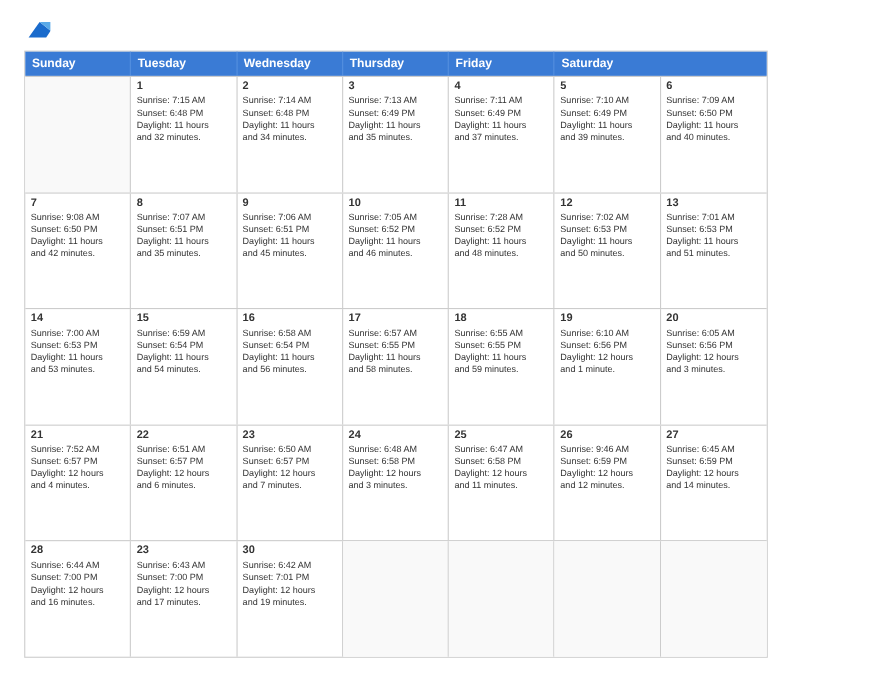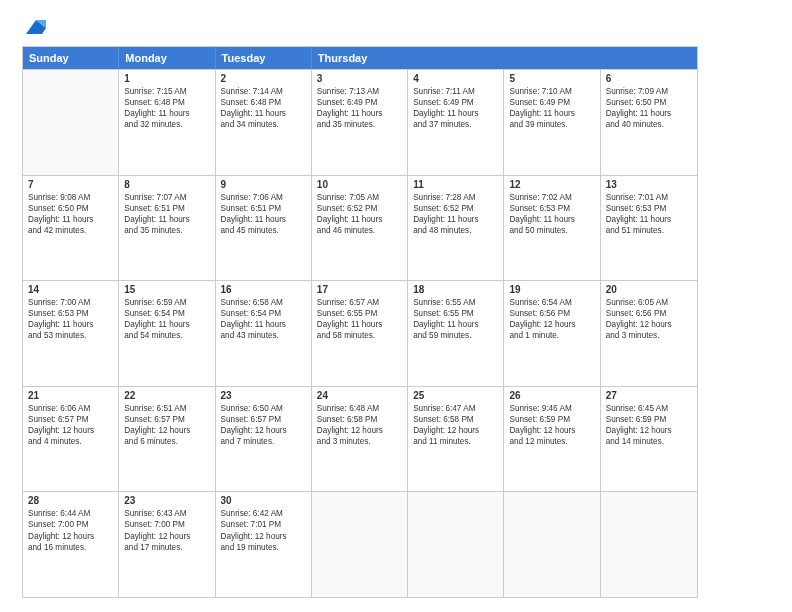--- a/index.html
+++ b/index.html
@@ -130,23 +130,25 @@
     </div>
     <div class="title-area">
       <div class="month-title"></div>
       <div class="subtitle"></div>
     </div>
   </div>
 
   <div class="calendar">
     <div class="cal-header" id="cal-header">
         <div class="cal-header-cell">Sunday</div>
-        <div class="cal-header-cell">Monday</div>
         <div class="cal-header-cell">Tuesday</div>
+        <div class="cal-header-cell">Wednesday</div>
         <div class="cal-header-cell">Thursday</div>
+        <div class="cal-header-cell">Friday</div>
+        <div class="cal-header-cell">Saturday</div>
       </div>
     <div class="cal-body" id="cal-body">
         <div class="cal-row">
           <div class="cal-cell empty"></div>
           <div class="cal-cell">
             <span class="day-num">1</span>
             <div class="cell-line">Sunrise: 7:15 AM</div>
             <div class="cell-line">Sunset: 6:48 PM</div>
             <div class="cell-line">Daylight: 11 hours</div>
             <div class="cell-line">and 32 minutes.</div>
@@ -251,55 +253,55 @@
             <div class="cell-line">Sunrise: 6:59 AM</div>
             <div class="cell-line">Sunset: 6:54 PM</div>
             <div class="cell-line">Daylight: 11 hours</div>
             <div class="cell-line">and 54 minutes.</div>
           </div>
           <div class="cal-cell">
             <span class="day-num">16</span>
             <div class="cell-line">Sunrise: 6:58 AM</div>
             <div class="cell-line">Sunset: 6:54 PM</div>
             <div class="cell-line">Daylight: 11 hours</div>
-            <div class="cell-line">and 43 minutes.</div>
+            <div class="cell-line">and 56 minutes.</div>
           </div>
           <div class="cal-cell">
             <span class="day-num">17</span>
             <div class="cell-line">Sunrise: 6:57 AM</div>
             <div class="cell-line">Sunset: 6:55 PM</div>
             <div class="cell-line">Daylight: 11 hours</div>
             <div class="cell-line">and 58 minutes.</div>
           </div>
           <div class="cal-cell">
             <span class="day-num">18</span>
             <div class="cell-line">Sunrise: 6:55 AM</div>
             <div class="cell-line">Sunset: 6:55 PM</div>
             <div class="cell-line">Daylight: 11 hours</div>
             <div class="cell-line">and 59 minutes.</div>
           </div>
           <div class="cal-cell">
             <span class="day-num">19</span>
-            <div class="cell-line">Sunrise: 6:54 AM</div>
+            <div class="cell-line">Sunrise: 6:10 AM</div>
             <div class="cell-line">Sunset: 6:56 PM</div>
             <div class="cell-line">Daylight: 12 hours</div>
             <div class="cell-line">and 1 minute.</div>
           </div>
           <div class="cal-cell">
             <span class="day-num">20</span>
             <div class="cell-line">Sunrise: 6:05 AM</div>
             <div class="cell-line">Sunset: 6:56 PM</div>
             <div class="cell-line">Daylight: 12 hours</div>
             <div class="cell-line">and 3 minutes.</div>
           </div>
         </div>
         <div class="cal-row">
           <div class="cal-cell">
             <span class="day-num">21</span>
-            <div class="cell-line">Sunrise: 6:06 AM</div>
+            <div class="cell-line">Sunrise: 7:52 AM</div>
             <div class="cell-line">Sunset: 6:57 PM</div>
             <div class="cell-line">Daylight: 12 hours</div>
             <div class="cell-line">and 4 minutes.</div>
           </div>
           <div class="cal-cell">
             <span class="day-num">22</span>
             <div class="cell-line">Sunrise: 6:51 AM</div>
             <div class="cell-line">Sunset: 6:57 PM</div>
             <div class="cell-line">Daylight: 12 hours</div>
             <div class="cell-line">and 6 minutes.</div>

